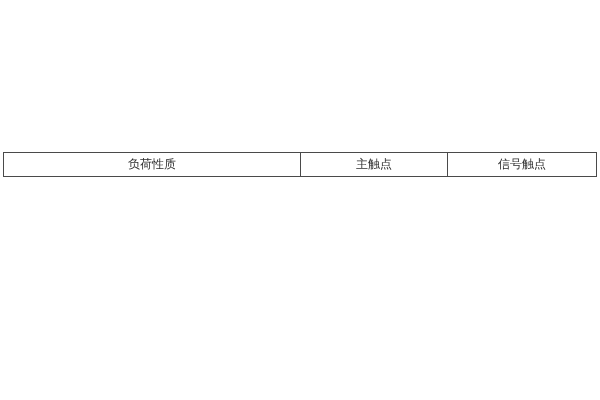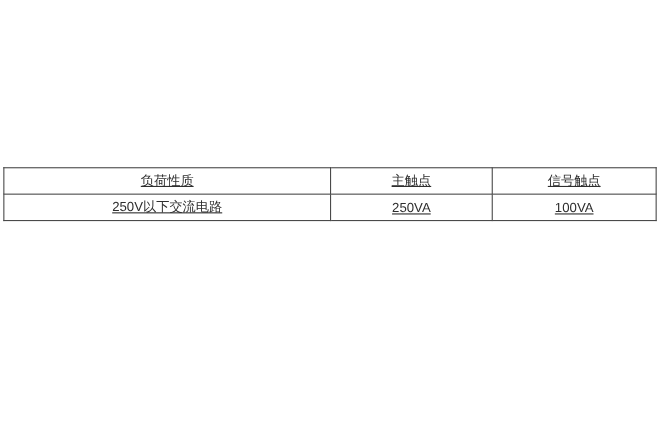--- a/index.html
+++ b/index.html
@@ -27,21 +27,20 @@
     border: 1px solid #4a4a4a;
     height: 24px;
     text-align: center;
     vertical-align: middle;
     font-size: 12px;
     font-weight: normal;
     color: #2e2e2e;
     white-space: nowrap;
     overflow: hidden;
     padding: 0 2px;
-    text-decoration: underline;
   }
   col.c1 { width: 297px; }
   col.c2 { width: 147px; }
   col.c3 { width: 149px; }
 </style>
 </head>
 <body>
 
 <div class="page">
   <table class="spec-table">
@@ -51,20 +50,15 @@
       <col class="c3">
     </colgroup>
     <thead>
       <tr>
         <th>负荷性质</th>
         <th>主触点</th>
         <th>信号触点</th>
       </tr>
     </thead>
     <tbody>
-      <tr>
-        <td>250V以下交流电路</td>
-        <td>250VA</td>
-        <td>100VA</td>
-      </tr>
     </tbody>
   </table>
 </div>
 
 </body></html>

